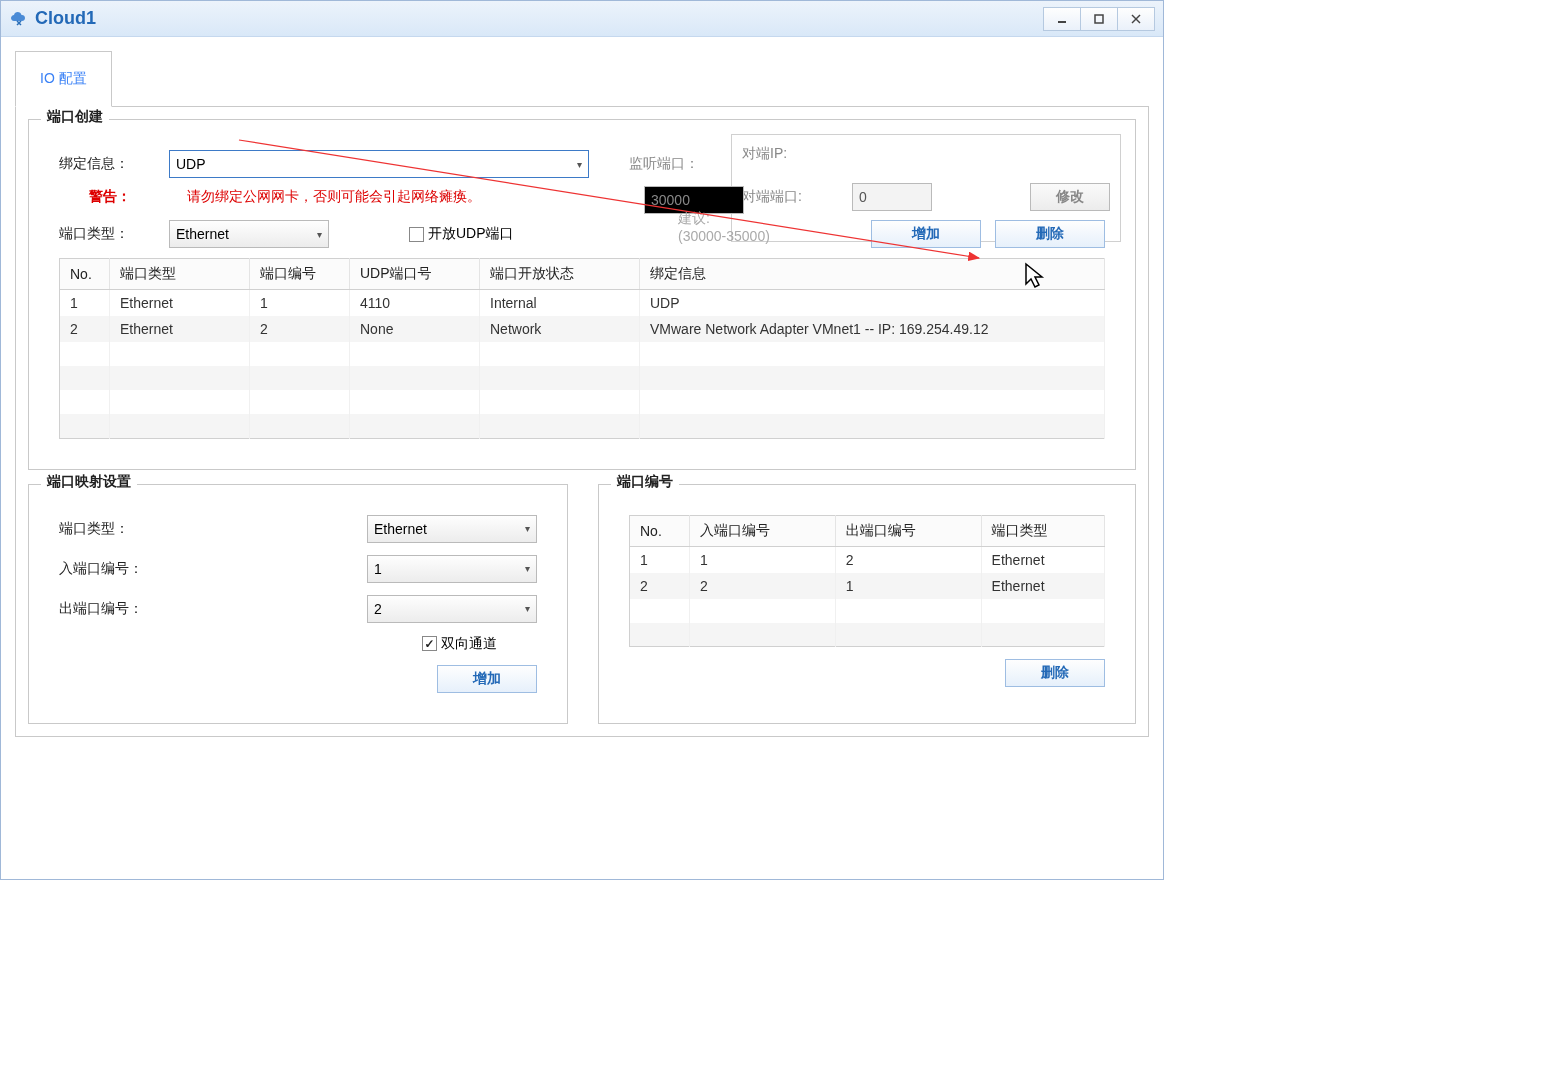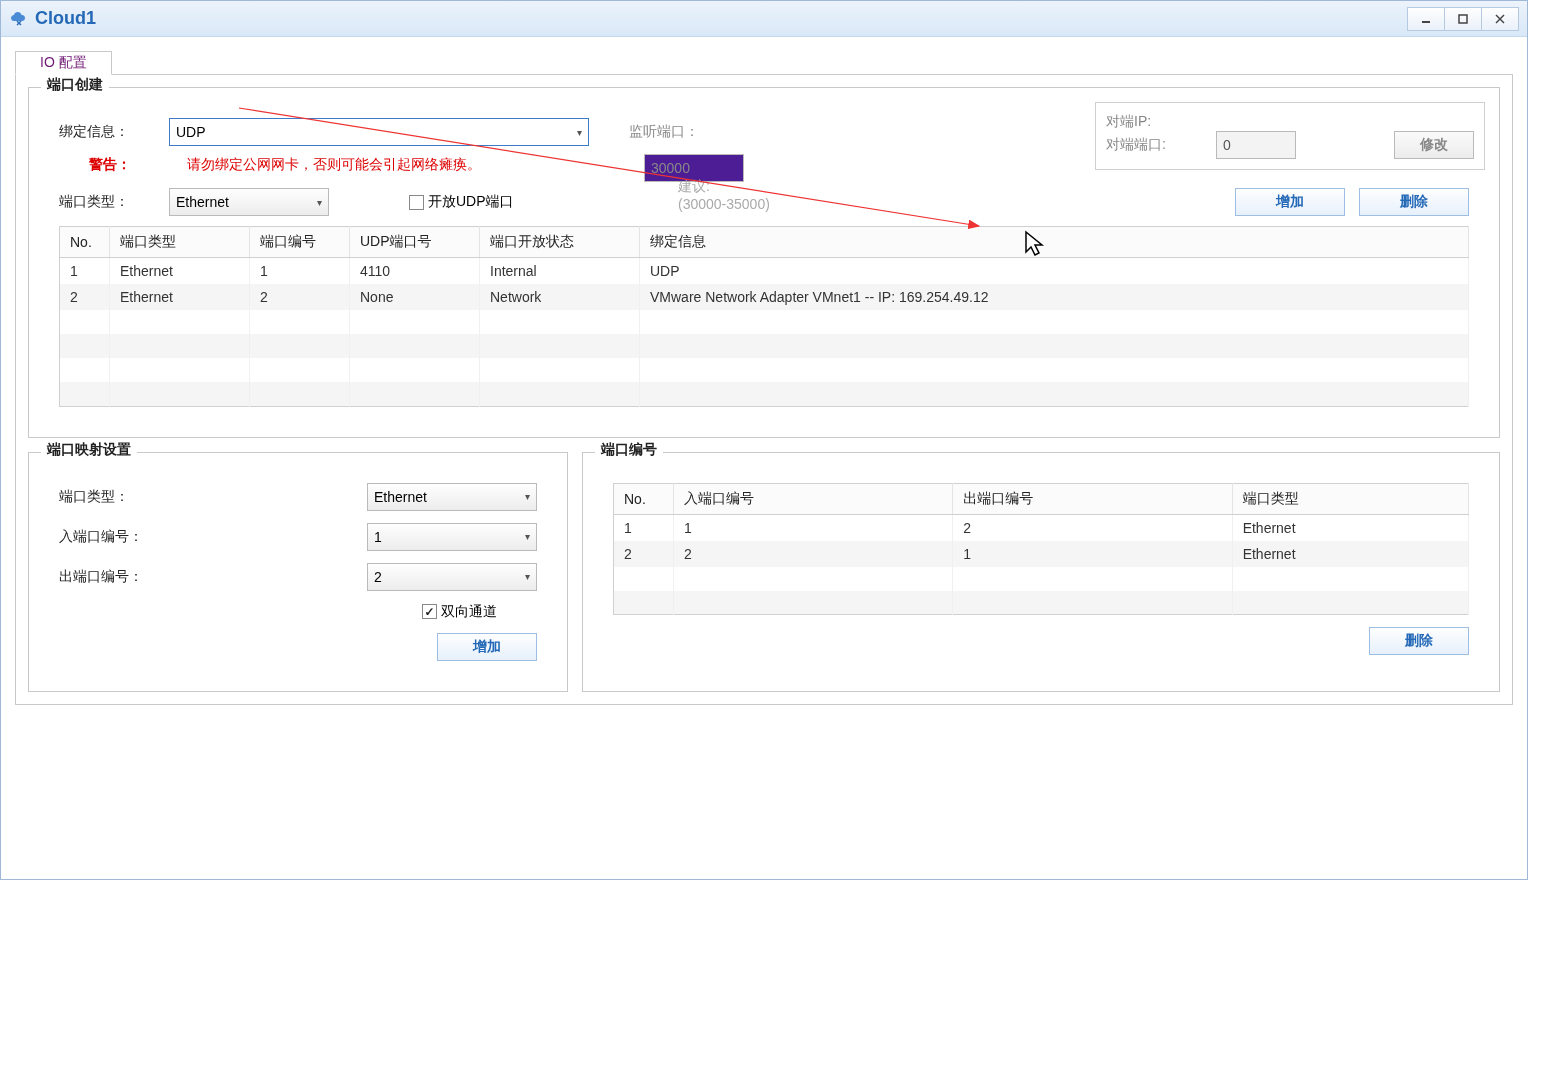--- a/index.html
+++ b/index.html
@@ -1,53 +1,53 @@
 <!DOCTYPE html>
 <html><head>
 <meta charset="utf-8">
 <style>
 * { box-sizing: border-box; margin: 0; padding: 0; font-family: "Microsoft YaHei", Arial, sans-serif; font-size: 14px; }
 body { background: #fff; }
-.window { width: 1528px; height: 880px; border: 1px solid #a0b8d8; background: #fff; position: relative; }
+.window { width: 1164px; height: 880px; border: 1px solid #a0b8d8; background: #fff; position: relative; }
 .titlebar { height: 36px; background: linear-gradient(180deg,#ecf3fb 0%,#d9e8f8 100%); border-bottom: 1px solid #c5d8ee; display: flex; align-items: center; padding: 0 8px; }
 .titlebar .icon { width: 20px; height: 20px; margin-right: 6px; display: flex; align-items: center; justify-content: center; }
 .titlebar .title { color: #2369b7; font-size: 18px; font-weight: bold; flex: 1; }
 .winbtns { display: flex; gap: 0; }
 .winbtn { width: 38px; height: 24px; border: 1px solid #b5c9e0; background: linear-gradient(180deg,#fefefe,#eaf1fa); display: flex; align-items: center; justify-content: center; color: #444; cursor: pointer; margin-left: -1px; }
 .content { padding: 14px; }
-.tab { display: inline-block; padding: 2px 24px; border: 1px solid #c9c9c9; border-bottom: 1px solid #fff; background: #fff; color: #701a75; position: relative; z-index: 2; }
+.tab { display: inline-block; padding: 18px 24px; border: 1px solid #c9c9c9; border-bottom: 1px solid #fff; background: #fff; color: #3b82f6; position: relative; z-index: 2; }
 .panel { border: 1px solid #c9c9c9; margin-top: -1px; padding: 12px; }
 .fieldset { border: 1px solid #c9c9c9; padding: 30px; position: relative; margin-bottom: 14px; }
 .fieldset > .legend { position: absolute; top: -12px; left: 12px; background: #fff; padding: 0 6px; font-weight: bold; color: #222; }
 .row { display: flex; align-items: center; margin-bottom: 10px; position: relative; }
 .lbl { width: 110px; color: #222; }
 .lbl.gray { color: #888; }
 .combo-highlight { width: 420px; height: 28px; border: 1px solid #3d7ac7; background: #fff; display: flex; align-items: center; padding: 0 6px; justify-content: space-between; cursor: pointer; }
 .combo { height: 28px; border: 1px solid #bababa; background: linear-gradient(180deg,#fefefe,#ececec); display: flex; align-items: center; padding: 0 6px; justify-content: space-between; cursor: pointer; }
 .combo.w160 { width: 160px; }
 .combo.w170 { width: 170px; }
 .combo .chev, .combo-highlight .chev { color: #555; font-size: 10px; }
 .warn-label { color: #d00; width: 110px; padding-left: 30px; font-weight: bold; }
 .warn-text { color: #d00; margin-left: 18px; }
-.input { height: 28px; border: 1px solid #bababa; background: #4c1d95; padding: 0 6px; display: flex; align-items: center; color: #888; }
+.input { height: 28px; border: 1px solid #bababa; background: #000000; padding: 0 6px; display: flex; align-items: center; color: #888; }
 .input.w100 { width: 100px; }
 .input.disabled { background: #f3f3f3; color: #555; }
 .ipbox { width: 240px; height: 28px; border: 1px solid #bababa; background: #f3f3f3; display: flex; align-items: center; justify-content: space-around; color: #444; padding: 0 6px; letter-spacing: 2px; }
 .btn { height: 28px; padding: 0 18px; border: 1px solid #9ebde2; background: linear-gradient(180deg,#fefefe,#e6f0fb); color: #2369b7; cursor: pointer; display: inline-flex; align-items: center; justify-content: center; min-width: 80px; font-weight: bold; }
 .btn.gray { border: 1px solid #bababa; background: linear-gradient(180deg,#fafafa,#ececec); color: #888; }
 .right-block { position: absolute; top: 14px; right: 14px; border: 1px solid #d0d0d0; padding: 10px; width: 390px; }
-.right-block .row { margin-bottom: 0; }
+.right-block .row { margin-bottom: 20px; }
 .checkbox { width: 15px; height: 15px; border: 1px solid #888; display: inline-flex; align-items: center; justify-content: center; margin-right: 4px; background: #fff; vertical-align: middle; }
 .checkbox.checked::after { content: "✓"; font-size: 12px; font-weight: bold; color: #222; line-height: 1; }
 .table { width: 100%; border: 1px solid #d0d0d0; border-collapse: collapse; margin-top: 10px; }
 .table th { text-align: left; padding: 6px 10px; border-bottom: 1px solid #d0d0d0; border-right: 1px solid #e4e4e4; background: #fbfbfb; font-weight: normal; color: #222; }
 .table td { padding: 5px 10px; border-right: 1px solid #f0f0f0; color: #333; }
 .table tr.alt { background: #f5f5f5; }
 .table tr.empty td { height: 24px; }
-.bottom { display: flex; gap: 14px; }
+.bottom { display: flex; gap: 30px; }
 .bottom .fieldset { flex: 1; margin-bottom: 0; }
 .form-row { display: flex; align-items: center; margin-bottom: 12px; }
 .form-row .lbl { width: 120px; }
 .suggest { color: #aaa; font-size: 13px; }
 .annotation-arrow { position: absolute; pointer-events: none; z-index: 50; }
 .cursor { position: absolute; z-index: 60; pointer-events: none; }
 </style>
 </head>
 <body>
 

